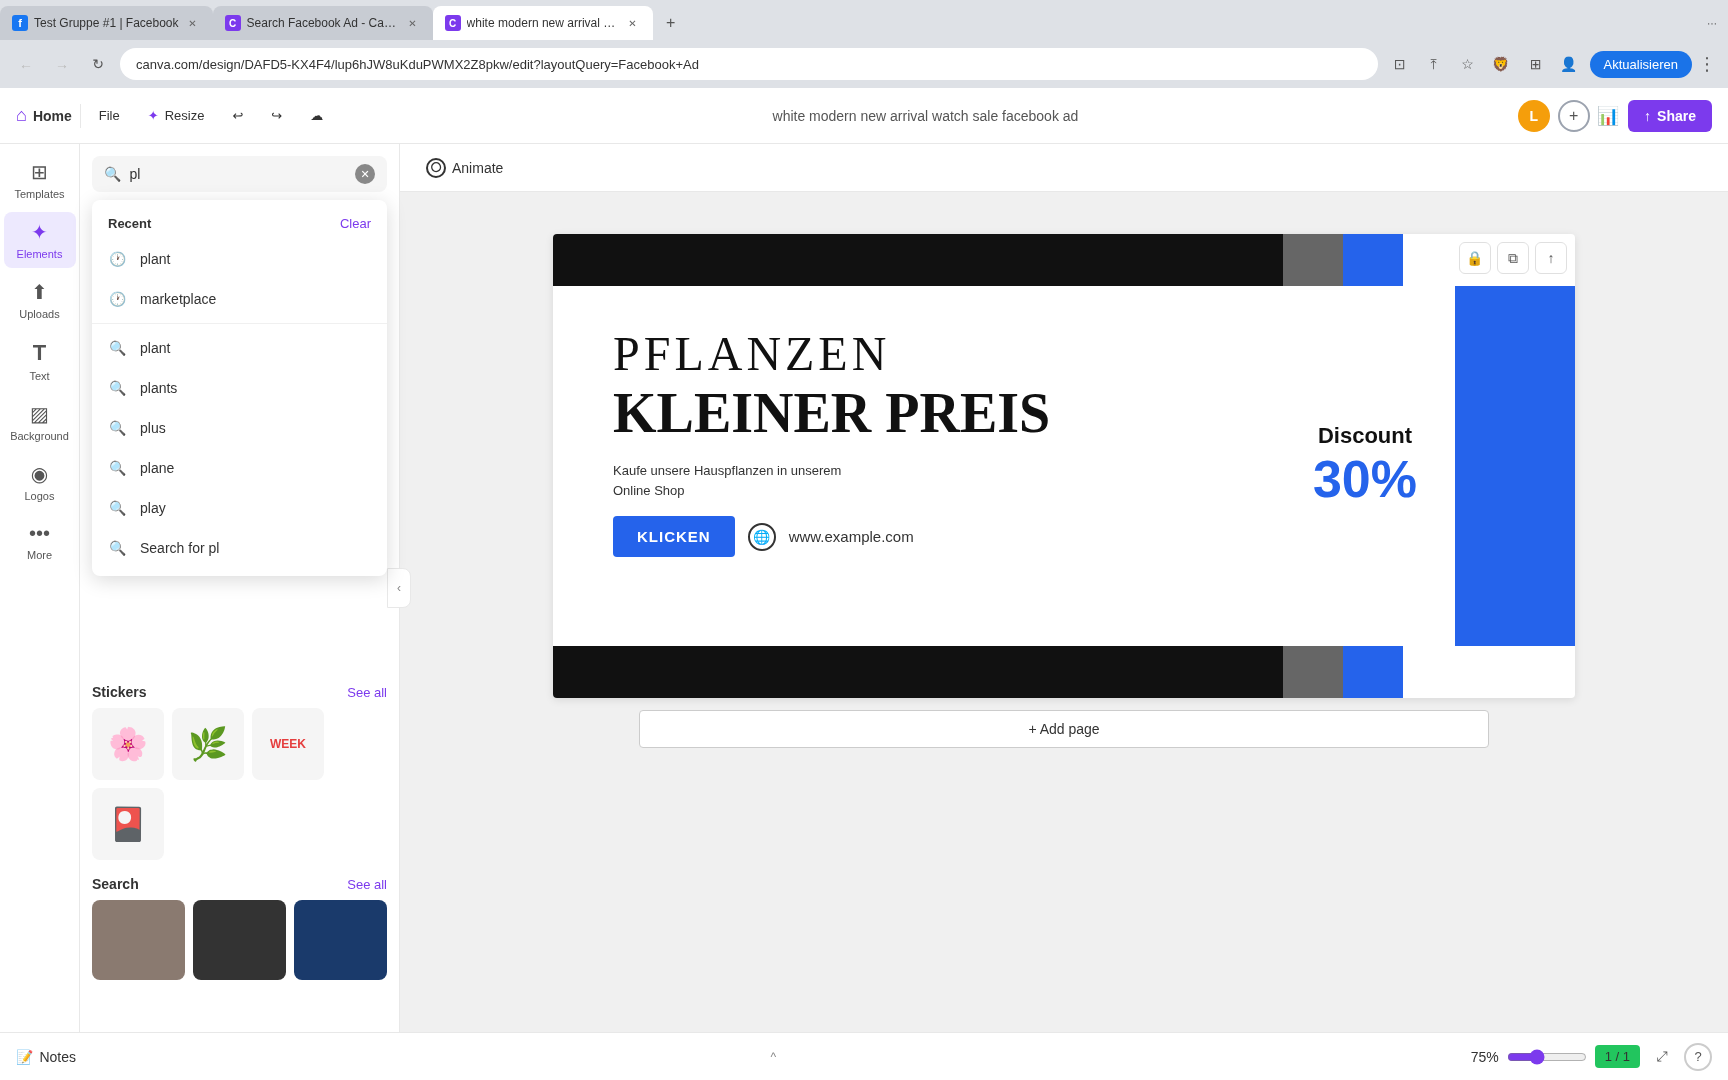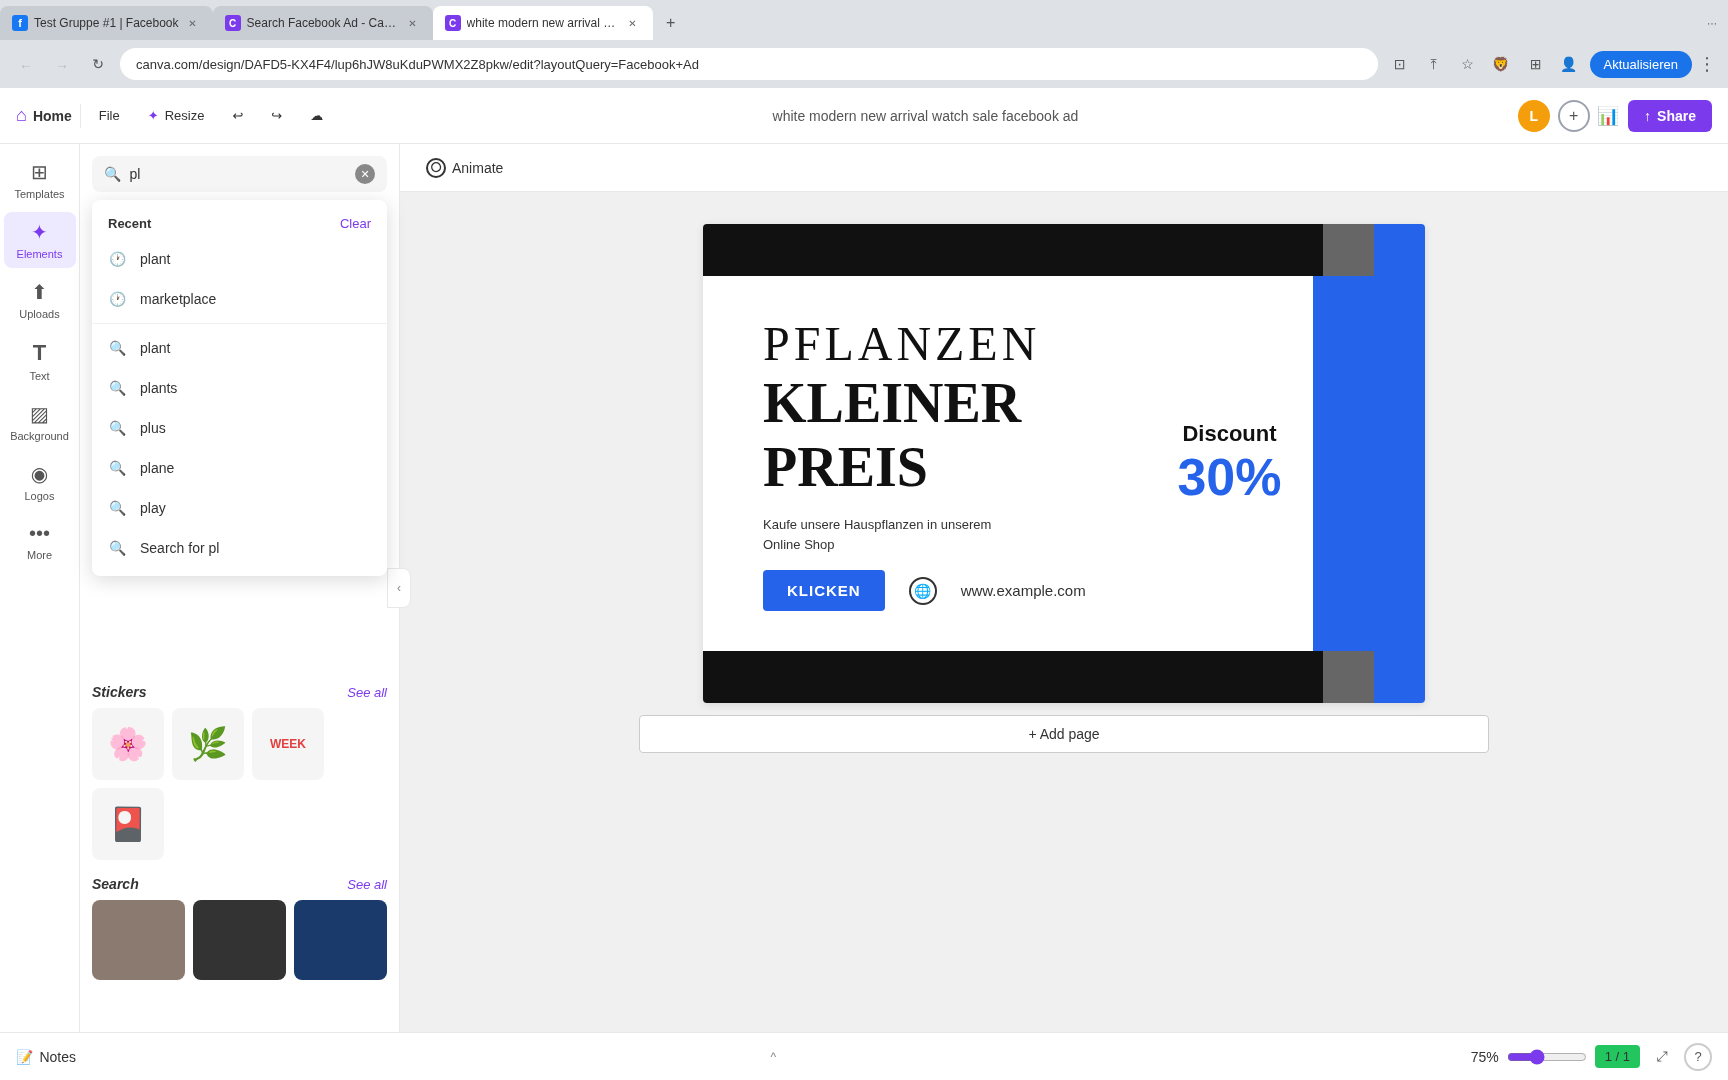--- a/index.html
+++ b/index.html
@@ -73,21 +73,21 @@
     .dropdown-section-title { font-size: 13px; font-weight: 600; color: #333; }
     .dropdown-clear-btn { font-size: 13px; color: #7c3aed; cursor: pointer; font-weight: 500; }
     .dropdown-item { display: flex; align-items: center; gap: 12px; padding: 10px 16px; cursor: pointer; }
     .dropdown-item-icon { width: 20px; height: 20px; display: flex; align-items: center; justify-content: center; color: #888; font-size: 14px; }
     .dropdown-item-text { font-size: 14px; color: #333; }
     .section-divider { height: 1px; background: #f0f0f0; margin: 4px 0; }
 
     
     .panel-content { padding: 0 12px; overflow-y: auto; flex: 1; }
     .panel-section { margin-bottom: 16px; }
-    .panel-section-header { display: flex; justify-content: space-between; align-items: center; margin-bottom: 8px; font-style: italic; }
+    .panel-section-header { display: flex; justify-content: space-between; align-items: center; margin-bottom: 8px; }
     .panel-section-title { font-size: 14px; font-weight: 600; color: #333; }
     .see-all-btn { font-size: 13px; color: #7c3aed; cursor: pointer; }
     .sticker-grid { display: flex; gap: 8px; flex-wrap: wrap; }
     .sticker-item { width: 72px; height: 72px; border-radius: 8px; background: #f5f5f5; display: flex; align-items: center; justify-content: center; overflow: hidden; font-size: 32px; cursor: pointer; }
     .photo-grid { display: flex; gap: 8px; }
     .photo-item { flex: 1; height: 80px; border-radius: 8px; background: #e0e0e0; overflow: hidden; cursor: pointer; position: relative; }
     .photo-item-dark { background: #333; }
     .photo-item-blue { background: #1a3a6b; }
 
     
@@ -95,28 +95,28 @@
 
     
     .canvas-area { flex: 1; background: #f0f0f0; display: flex; flex-direction: column; align-items: center; padding: 20px; overflow: auto; position: relative; }
     .animate-bar { position: absolute; top: 0; left: 0; right: 0; height: 48px; background: #fff; border-bottom: 1px solid #e8e8e8; display: flex; align-items: center; padding: 0 16px; gap: 8px; }
     .animate-btn { display: flex; align-items: center; gap: 6px; font-size: 14px; color: #333; cursor: pointer; padding: 6px 10px; border-radius: 6px; }
     .animate-icon { width: 20px; height: 20px; border-radius: 50%; border: 2px solid #333; display: flex; align-items: center; justify-content: center; }
 
     .canvas-content { margin-top: 60px; display: flex; flex-direction: column; align-items: center; gap: 12px; }
 
     
-    .design-card { background: #fff; width: 722px; border-radius: 4px; overflow: hidden; position: relative; box-shadow: 0 2px 8px rgba(0,0,0,0.1); }
+    .design-card { background: #fff; width: 1022px; border-radius: 4px; overflow: hidden; position: relative; box-shadow: 0 2px 8px rgba(0,0,0,0.1); margin-top: 10px; }
     .design-inner { position: relative; width: 100%; }
     .design-black-bar-top { background: #111; height: 52px; width: 730px; }
     .design-black-bar-bottom { background: #111; height: 52px; width: 730px; }
     .design-title-1 { font-family: 'Georgia', serif; font-size: 48px; font-weight: 400; letter-spacing: 4px; color: #111; }
     .design-title-2 { font-family: Liberation Serif, serif; font-size: 56px; font-weight: 900; color: #111; margin-bottom: 16px; }
     .design-subtitle { font-size: 13px; color: #333; line-height: 1.5; }
-    .design-url-row { display: flex; align-items: center; gap: 24px; margin-top: 16px; }
+    .design-url-row { display: flex; align-items: center; gap: 13px; margin-top: 16px; }
     .design-klicken-btn { background: #2563eb; color: #fff; border: none; border-radius: 4px; padding: 12px 24px; font-size: 15px; font-weight: 700; cursor: pointer; letter-spacing: 1px; }
     .design-globe { width: 28px; height: 28px; border-radius: 50%; border: 2px solid #333; display: flex; align-items: center; justify-content: center; font-size: 14px; color: #333; }
     .design-url { font-size: 15px; color: #333; }
     .discount-text { font-size: 22px; font-weight: 600; color: #111; }
     .discount-number { font-size: 52px; font-weight: 700; color: #2563eb; }
 
     .top-right-controls { position: absolute; top: 8px; right: 8px; display: flex; gap: 6px; }
     .canvas-ctrl-btn { width: 32px; height: 32px; background: rgba(255,255,255,0.9); border-radius: 6px; display: flex; align-items: center; justify-content: center; color: #555; font-size: 14px; cursor: pointer; border: 1px solid #e0e0e0; }
 
     .add-page-btn { background: #fff; border: 1px solid #ccc; border-radius: 4px; padding: 10px 24px; font-size: 14px; color: #333; cursor: pointer; width: 850px; text-align: center; }

